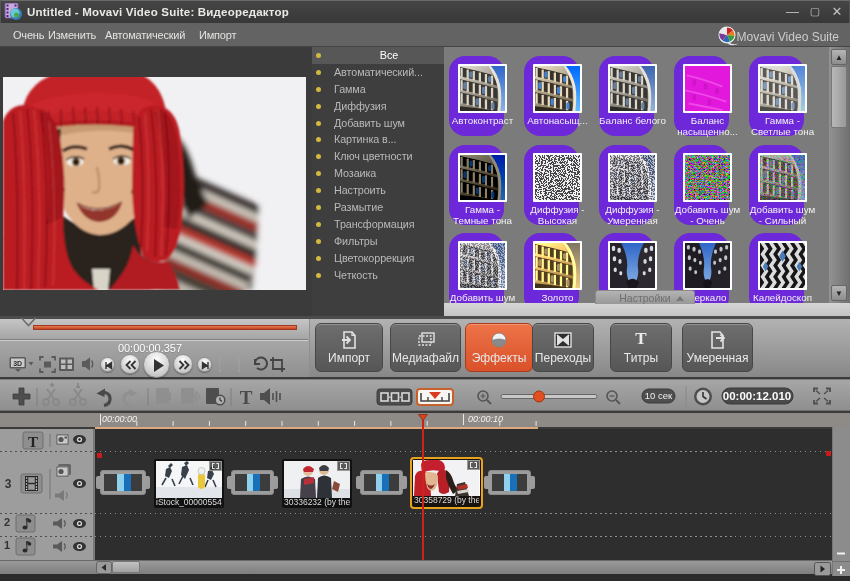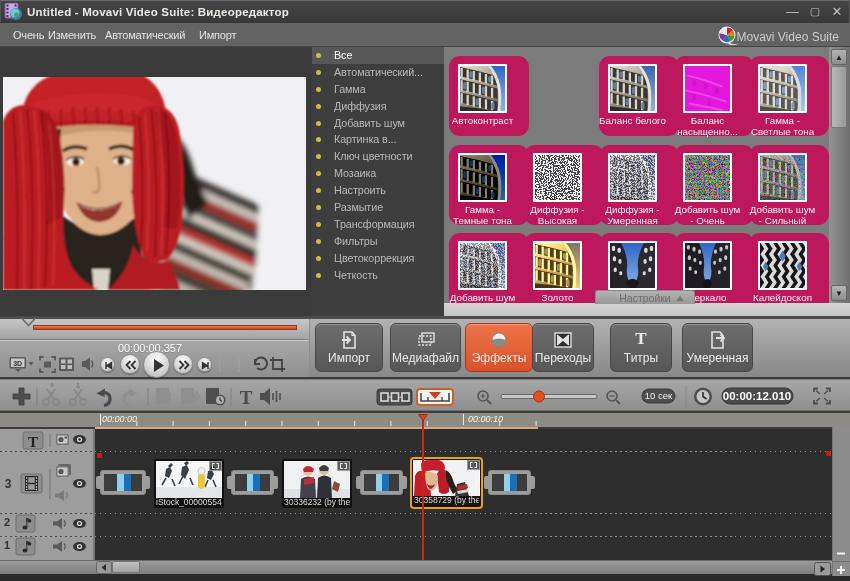--- a/index.html
+++ b/index.html
@@ -20,25 +20,25 @@
 #mvslabel { right:11px; top:30px; font-size:12px; color:#cccccc; }
 
 
 #preview { left:0; top:47px; width:312px; height:269px; background:#3b3b3b; }
 #photo { left:3px; top:77px; width:303px; height:213px; background:#f1f1f3; overflow:hidden; }
 
 
 #catpanel { left:312px; top:47px; width:132px; height:269px; background:#3e3e3e; }
 .catrow { position:relative; height:16.9px; font-size:10.8px; color:#b9b9b9; line-height:16.9px; padding-left:22px; white-space:nowrap; letter-spacing:-0.1px; }
 .catrow .dot { position:absolute; left:4px; top:6px; width:5px; height:5px; border-radius:50%; background:#d3b93d; }
-.catrow.sel { background:#575757; color:#ffffff; }
+.catrow.sel { background:#575757; color:#ffffff;text-align:center; }
 
 
 #gridpanel { left:444px; top:47px; width:388px; height:256px; background:#7b7b7b; overflow:hidden; }
-.tile { position:absolute; width:80px; height:80px; background:#be185d; border-radius:11px; }
+.tile { position:absolute; width:55px; height:80px; background:#6d28d9; border-radius:16px; }
 .thumb { position:absolute; left:9px; top:8px; width:49px; height:49px; background:#fff; padding:2px; border-radius:1px; }
 .thumb svg, .thumb .tin { width:45px; height:45px; display:block; }
 .tlabel { position:absolute; left:-4px; top:60px; width:75px; text-align:center; font-size:9.8px; line-height:10.5px; color:#f2f2f2; white-space:nowrap; }
 
 
 #escroll { left:829px; top:47px; width:21px; height:256px; background:linear-gradient(90deg,#939393,#6f6f6f); }
 .sbtn { width:16px; height:16px; background:linear-gradient(#b5b5b5,#8d8d8d); border:1px solid #666; border-radius:2px; color:#222; font-size:8px; text-align:center; line-height:15px; }
 #ethumb { left:831px; top:66px; width:16px; height:62px; background:linear-gradient(90deg,#b8b8b8,#999); border:1px solid #777; border-radius:2px; }
 
 #hstrip { left:444px; top:303px; width:406px; height:13px; background:linear-gradient(#d6d6d6,#c3c3c3); }
@@ -322,20 +322,28 @@
   </defs>
 </svg>
 <div class="tile" style="left:5px;top:9px">
       <div class="thumb">
         <svg viewBox="0 0 48 48" style="filter:blur(0.4px)">
           <use href="#colo"></use>
         </svg>
       </div>
       <div class="tlabel">Автоконтраст</div>
     </div>
+<div class="tile" style="left:80px;top:9px">
+      <div class="thumb">
+        <svg viewBox="0 0 48 48" style="filter:saturate(1.9) contrast(1.05)">
+          <use href="#colo"></use>
+        </svg>
+      </div>
+      <div class="tlabel">Автонасыщ...</div>
+    </div>
 <div class="tile" style="left:155px;top:9px">
       <div class="thumb">
         <svg viewBox="0 0 48 48" style="filter:saturate(0.75) blur(0.3px)">
           <use href="#colo"></use>
         </svg>
       </div>
       <div class="tlabel">Баланс белого</div>
     </div>
 <div class="tile" style="left:230px;top:9px">
       <div class="thumb">

